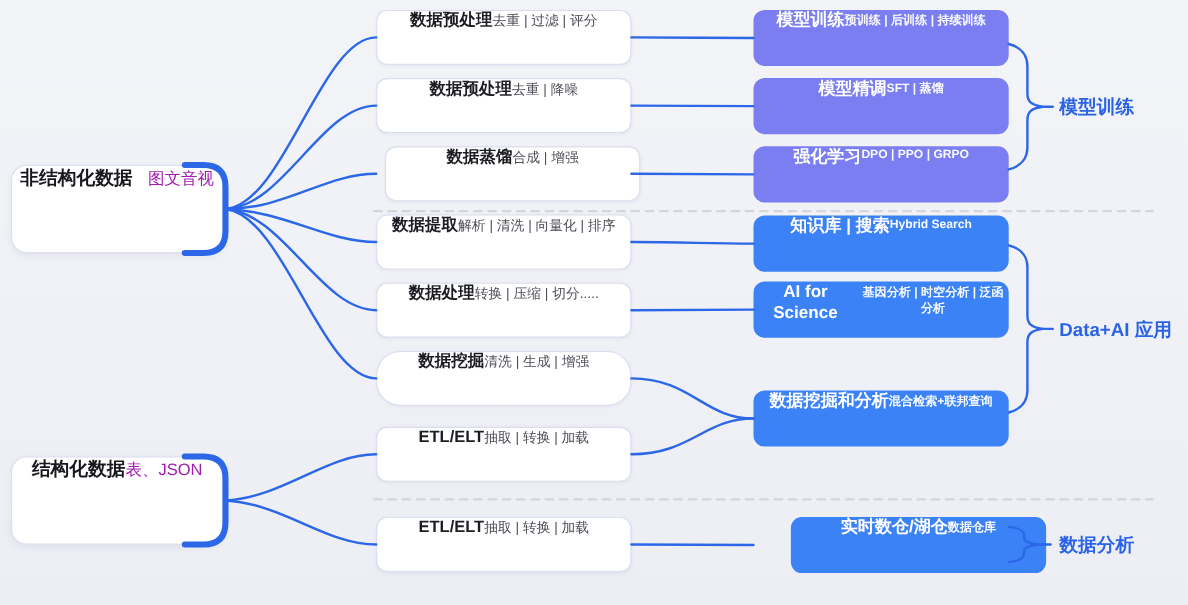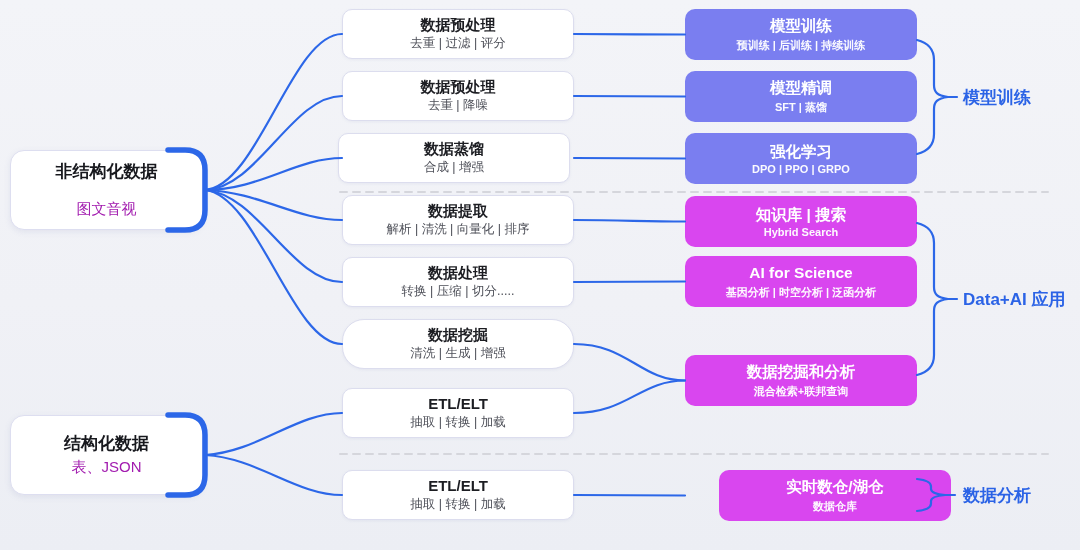--- a/index.html
+++ b/index.html
@@ -2,36 +2,36 @@
 <html><head>
 <meta charset="utf-8">
 <style>
   html,body{margin:0;padding:0;}
   body{
     width:1080px;height:550px;overflow:hidden;position:relative;
     background:linear-gradient(180deg,#f3f4f8 0%,#f0f1f6 55%,#eceef4 100%);
     font-family:"Liberation Sans","DejaVu Sans",sans-serif;
   }
   .stage{position:absolute;inset:0;width:1080px;height:550px;}
-  .node{position:absolute;box-sizing:border-box;display:flex;flex-direction:column;
-        align-items:center;justify-content:center;text-align:center;}
+  .node{position:absolute;box-sizing:border-box;display:flex;
+        align-items:flex-start;justify-content:center;text-align:center;}
   
   .lnode{width:193px;height:80px;background:#ffffff;border:1.5px solid #dddef0;
          border-radius:14px;box-shadow:0 2px 6px rgba(90,100,160,0.10);z-index:2;}
   .lnode .t{font-size:17px;font-weight:700;color:#17181d;line-height:1.35;}
   .lnode .s{font-size:15px;color:#a21caf;margin-top:2px;}
   
   .mnode{width:232px;height:50px;background:#ffffff;border:1.5px solid #dcddee;
          border-radius:10px;box-shadow:0 1px 3px rgba(90,100,160,0.08);z-index:2;}
   .mnode .t{font-size:15px;font-weight:700;color:#1c1d22;line-height:1.25;}
   .mnode .s{font-size:12.5px;color:#4c4e57;margin-top:1px;}
   
   .rnode{width:232px;height:51px;border-radius:10px;z-index:2;color:#ffffff;}
   .rnode.purple{background:#7a7ef0;}
-  .rnode.blue{background:#d946ef;}
+  .rnode.blue{background:#3b82f6;}
   .rnode .t{font-size:15.5px;font-weight:700;line-height:1.25;}
   .rnode .s{font-size:11px;font-weight:600;margin-top:2px;opacity:0.97;}
   
   .glabel{position:absolute;font-size:17px;font-weight:700;color:#2b63e6;
           white-space:nowrap;z-index:2;}
   svg.links{position:absolute;inset:0;z-index:3;pointer-events:none;}
 </style>
 </head>
 <body>
 
@@ -47,21 +47,21 @@
   </div>
 
   <div class="node mnode" style="left:342px;top:9px;">
     <div class="t">数据预处理</div>
     <div class="s">去重 | 过滤 | 评分</div>
   </div>
   <div class="node mnode" style="left:342px;top:71px;">
     <div class="t">数据预处理</div>
     <div class="s">去重 | 降噪</div>
   </div>
-  <div class="node mnode" style="left:338px;top:133px;">
+  <div class="node mnode" style="left:350px;top:133px;">
     <div class="t">数据蒸馏</div>
     <div class="s">合成 | 增强</div>
   </div>
   <div class="node mnode" style="left:342px;top:195px;">
     <div class="t">数据提取</div>
     <div class="s">解析 | 清洗 | 向量化 | 排序</div>
   </div>
   <div class="node mnode" style="left:342px;top:257px;">
     <div class="t">数据处理</div>
     <div class="s">转换 | 压缩 | 切分.....</div>

